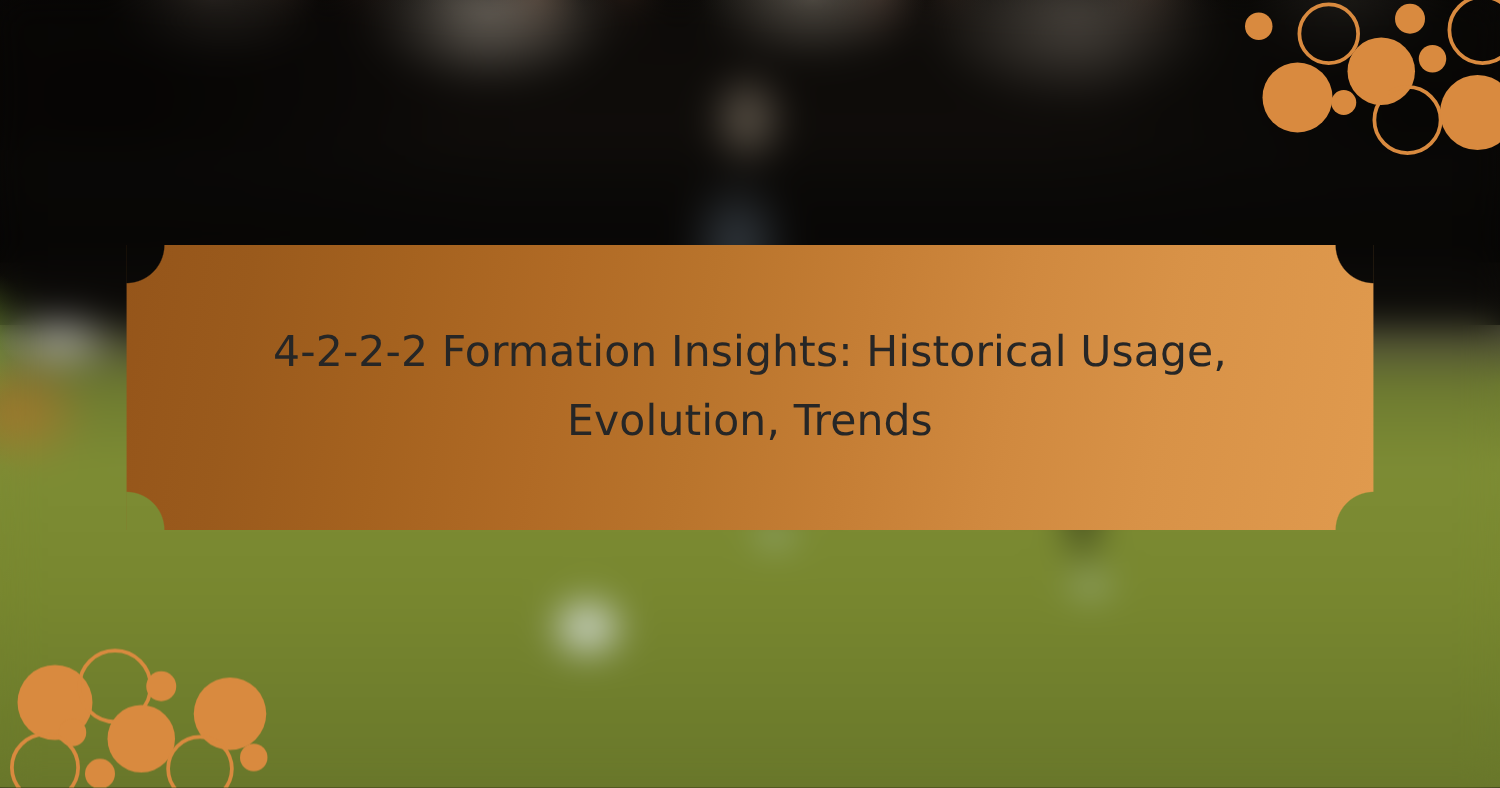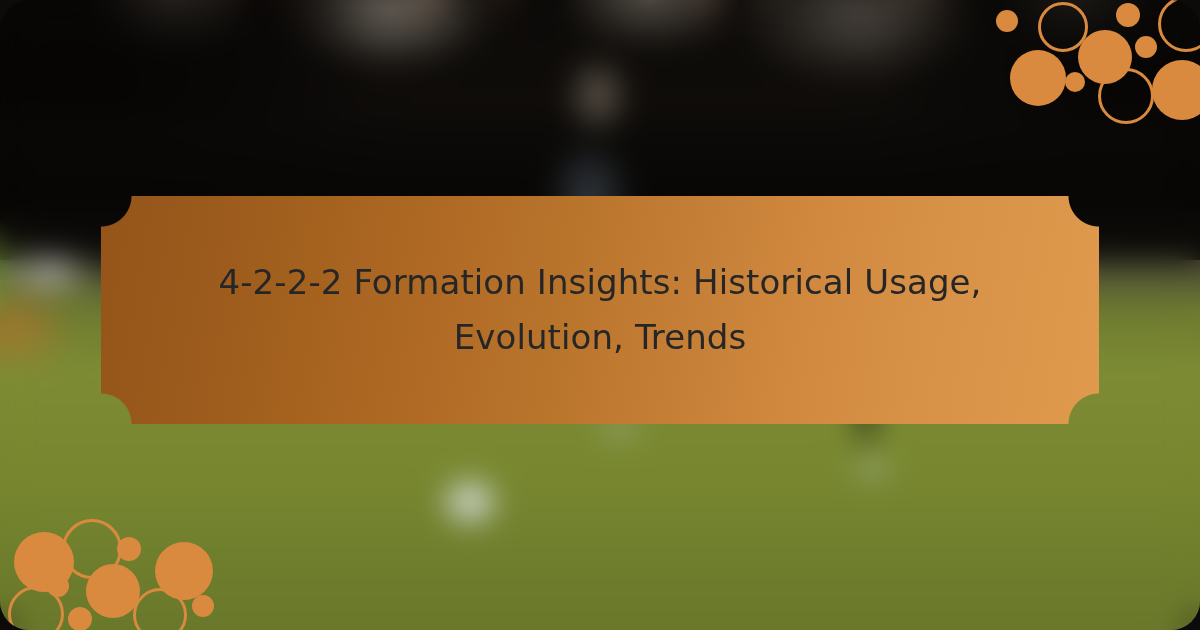--- a/index.html
+++ b/index.html
@@ -1,21 +1,21 @@
 <!DOCTYPE html>
 <html><head>
 <meta charset="utf-8">
 <style>
   html,body{margin:0;padding:0;}
   body{
     width:1200px;height:630px;overflow:hidden;
     font-family:"DejaVu Sans","Liberation Sans",sans-serif;
     background:#0d0b09;
   }
-  #stage{position:relative;width:1200px;height:630px;overflow:hidden;border-radius:29px;}
+  #stage{position:relative;width:1200px;height:630px;overflow:hidden;}
 
   
   .bg-layer{position:absolute;inset:-40px;overflow:hidden;}
   .bg-base{
     position:absolute;inset:0;
     background:
       
       linear-gradient(180deg,
         #0a0907 0%,
         #120f0c 18%,

